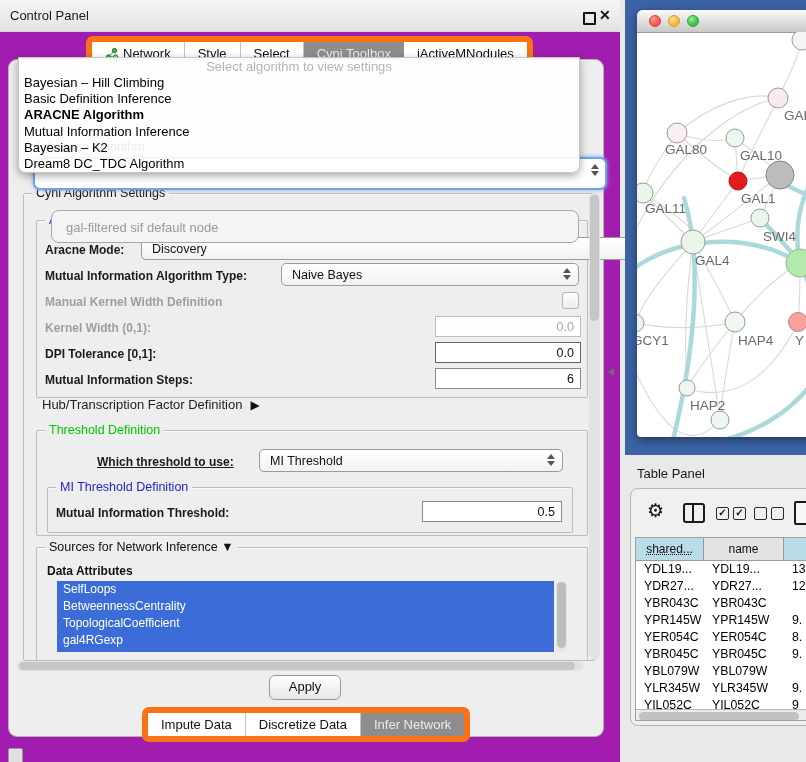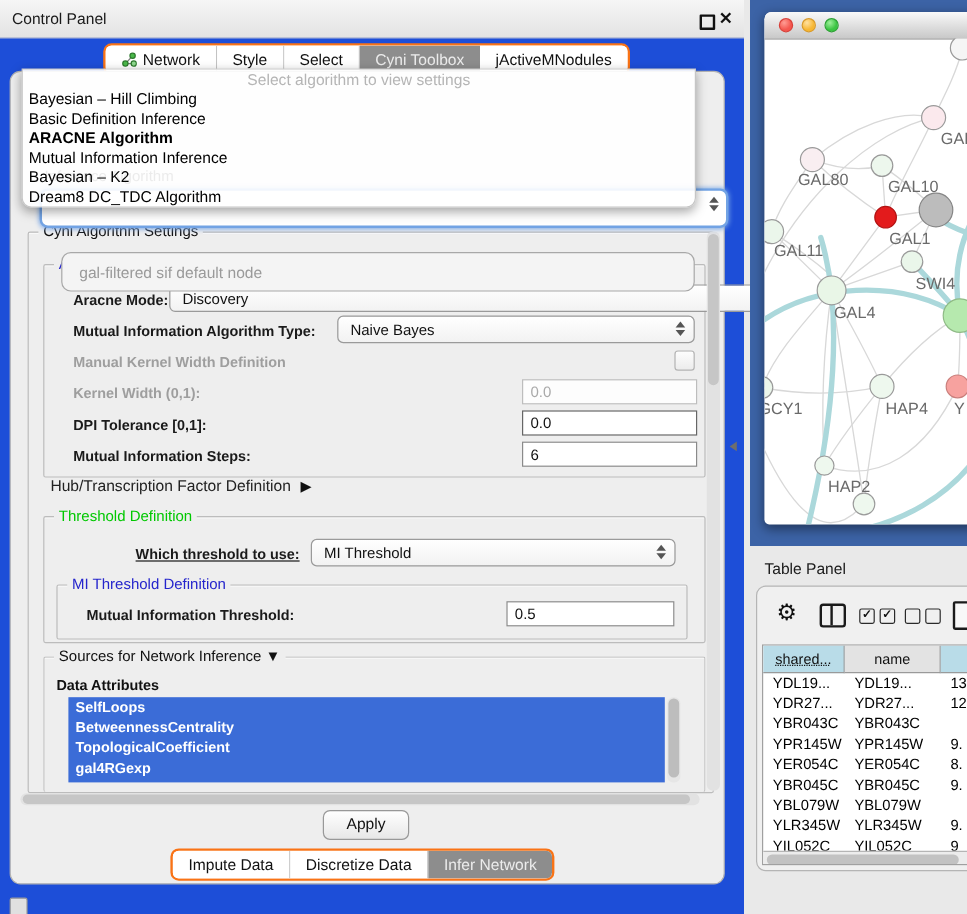--- a/index.html
+++ b/index.html
@@ -1,26 +1,26 @@
 <!DOCTYPE html>
 <html><head>
 <meta charset="utf-8">
 <style>
   html,body{margin:0;padding:0;background:#e9e9e9;}
   #root{position:relative;width:806px;height:762px;overflow:hidden;background:#e9e9e9;
         font-family:"Liberation Sans",sans-serif;-webkit-font-smoothing:antialiased;}
   
-  [data-name="control-panel"]{position:absolute;left:0;top:0;width:620px;height:762px;background:#1d4ed8;}
+  [data-name="control-panel"]{position:absolute;left:0;top:0;width:620px;height:762px;background:#a21caf;}
   [data-name="control-panel-titlebar"]{position:absolute;left:0;top:0;width:620px;height:31px;
         background:linear-gradient(#f6f6f6,#e3e3e3);border-bottom:1px solid #d6d6d6;}
   [data-name="control-panel-title"]{position:absolute;left:10px;top:8px;font-size:13px;color:#1a1a1a;}
   [data-name="float-button"]{position:absolute;left:583px;top:12px;width:9px;height:9px;border:2px solid #111;border-radius:1px;}
   [data-name="close-button"]{position:absolute;left:599px;top:7px;font-size:14px;font-weight:bold;color:#111;}
   
-  .tabgroup{position:absolute;display:flex;border:2px solid #f97316;border-radius:7px;overflow:hidden;background:#fff;height:23px;text-align:right;}
+  .tabgroup{position:absolute;display:flex;border:6px solid #f97316;border-radius:7px;overflow:hidden;background:#fff;height:23px;text-align:right;}
   [data-name="top-tabs"]{left:86px;top:36px;}
   .tab{display:flex;align-items:center;gap:5px;padding:0 13px;font-size:13px;color:#111;background:#fff;
        border-right:1px solid #c3c3c3;line-height:23px;white-space:nowrap;}
   .tab:last-child{border-right:none;}
   .tab.sel{background:#8d8d8d;color:#ececec;border-right:none;}
   
   [data-name="control-panel-main"]{position:absolute;left:8px;top:59px;width:594px;height:676px;background:#eeeeee;
         border:1px solid #b3b3b3;border-radius:9px;}
   
   [data-name="inference-algorithm-label"]{position:absolute;left:28px;top:80px;font-size:12.5px;color:#333;z-index:1;}
@@ -38,41 +38,41 @@
   .popup-item.bold{font-weight:bold;}
   
   .combo{position:absolute;height:23px;background:linear-gradient(#ffffff,#f2f2f2);border:1px solid #9a9a9a;
          border-radius:5px;font-size:12.5px;color:#111;line-height:22px;box-sizing:border-box;}
   .combo .val{padding-left:10px;}
   .spn{position:absolute;right:7px;top:4px;display:flex;flex-direction:column;gap:2px;}
   .spn i{display:block;width:0;height:0;border-left:4px solid transparent;border-right:4px solid transparent;}
   .spn .up{border-bottom:5px solid #555;}
   .spn .dn{border-top:5px solid #555;}
   .field{position:absolute;height:21px;border:1px solid #8a8a8a;background:#fff;font-size:12.5px;color:#111;
-         text-align:left;padding:0 6px;box-sizing:border-box;font-family:"Liberation Sans",sans-serif;}
+         text-align:right;padding:0 6px;box-sizing:border-box;font-family:"Liberation Sans",sans-serif;}
   .field.dis{border-color:#bdbdbd;color:#a9a9a9;background:#fdfdfd;}
-  .lbl{position:absolute;font-size:12px;font-weight:bold;color:#1a1a1a;white-space:nowrap;margin-left:16px;}
+  .lbl{position:absolute;font-size:12px;font-weight:bold;color:#1a1a1a;white-space:nowrap;}
   .lbl.dis{color:#9e9e9e;}
   
   .fs{position:absolute;border:1px solid #bcbcbc;border-radius:2px;box-shadow:inset 0 1px 0 rgba(255,255,255,.65);}
   .fs>.legend{position:absolute;top:-8px;left:8px;background:#eeeeee;padding:0 4px;font-size:12.5px;color:#111;white-space:nowrap;}
   .legend.blue{color:#2424cc;}
   .legend.green{color:#00c800;}
   [data-name="cyni-algorithm-settings-group"]{left:14px;top:133px;width:570px;height:466px;}
   [data-name="algorithm-definition-group"]{left:12px;top:26px;width:550px;height:176px;}
   [data-name="threshold-definition-group"]{left:12px;top:236px;width:550px;height:104px;}
   [data-name="mi-threshold-definition-group"]{left:10px;top:56px;width:524px;height:44px;}
   [data-name="sources-group"]{left:12px;top:353px;width:550px;height:112px;border-bottom:none;}
   [data-name="manual-kernel-checkbox"]{position:absolute;width:15px;height:15px;border:1px solid #b4b4b4;border-radius:3px;
         background:linear-gradient(#fdfdfd,#ececec);}
   [data-name="hub-section-toggle"]{position:absolute;left:18px;top:203px;font-size:13px;color:#222;}
   [data-name="expand-arrow-icon"]{font-size:12px;color:#111;margin-left:8px;}
   [data-name="data-attributes-label"]{position:absolute;left:10px;top:16px;font-size:12px;font-weight:bold;color:#111;}
   [data-name="data-attributes-list"]{position:absolute;left:20px;top:33px;width:497px;height:71px;background:#3b6cd7;overflow:hidden;}
-  .attr-item{font-size:12px;color:#fff;line-height:17px;padding-left:6px;white-space:nowrap;font-weight:bold;}
+  .attr-item{font-size:12px;color:#fff;line-height:17px;padding-left:6px;white-space:nowrap;}
   [data-name="list-scrollbar"]{position:absolute;left:519px;top:33px;width:11px;height:71px;background:#e6e6e6;border-radius:5px;}
   [data-name="list-scrollbar-thumb"]{position:absolute;left:1px;top:1px;width:9px;height:66px;background:#bdbdbd;border-radius:5px;}
   [data-name="settings-vertical-scrollbar"]{position:absolute;left:580px;top:133px;width:11px;height:466px;background:#e2e2e2;border-radius:5px;}
   [data-name="settings-vertical-scrollbar-thumb"]{position:absolute;left:1px;top:2px;width:9px;height:126px;background:#c6c6c6;border-radius:5px;}
   [data-name="settings-horizontal-scrollbar"]{position:absolute;left:8px;top:601px;width:566px;height:10px;background:#e2e2e2;border-radius:5px;}
   [data-name="settings-horizontal-scrollbar-thumb"]{position:absolute;left:2px;top:1px;width:556px;height:8px;background:#c6c6c6;border-radius:5px;}
   [data-name="apply-button"]{position:absolute;left:260px;top:615px;width:70px;height:23px;border:1px solid #989898;border-radius:6px;
         background:linear-gradient(#ffffff,#e7e7e7);font-size:13px;color:#111;text-align:center;line-height:22px;}
   [data-name="bottom-tabs"]{left:142px;top:707px;}
   

